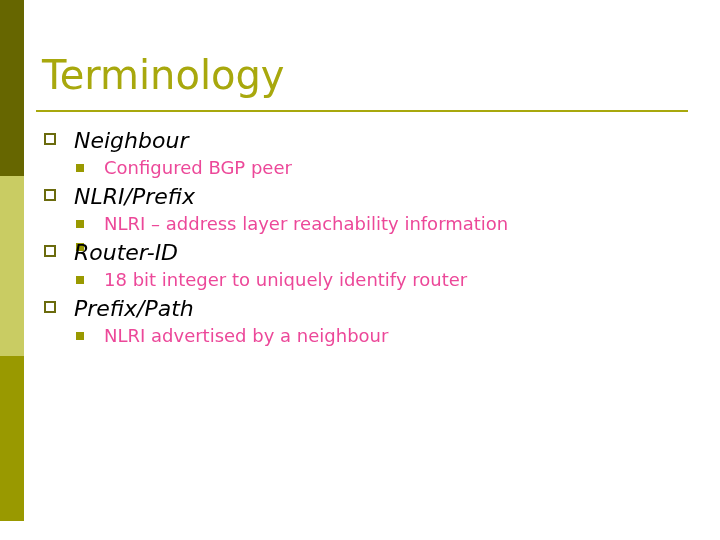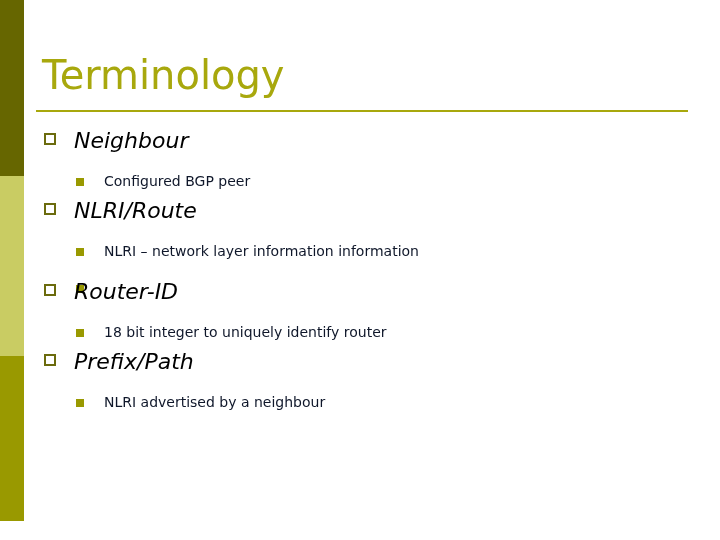--- a/index.html
+++ b/index.html
@@ -80,24 +80,23 @@
     width: 8px;
     height: 8px;
     border: 2px solid #6b6b0d;
     background: transparent;
     box-sizing: content-box;
   }
 
   .l2 {
     position: relative;
     padding-left: 68px;
-    font-size: 14px;
+    font-size: 18px;
     line-height: 23px;
-    color: #0f172a;
-    margin-top: 14px;
+    color: #ec4899;
   }
   .l2 .marker {
     position: absolute;
     left: 40px;
     top: 8px;
     width: 8px;
     height: 8px;
     background: #999900;
   }
   .l2 .cont {
@@ -127,25 +126,25 @@
       </div>
       <div class="l2">
         <span class="marker"></span>
         <span>Configured BGP peer</span>
       </div>
     </div>
 
     <div class="group">
       <div class="l1">
         <span class="marker"></span>
-        <span>NLRI/Route</span>
+        <span>NLRI/Prefix</span>
       </div>
       <div class="l2">
         <span class="marker"></span>
-        <span>NLRI – network layer information information</span>
+        <span>NLRI – address layer reachability information</span>
       </div>
       <div class="l2">
         <span class="marker"></span>
       </div>
     </div>
 
     <div class="group">
       <div class="l1">
         <span class="marker"></span>
         <span>Router-ID</span>

